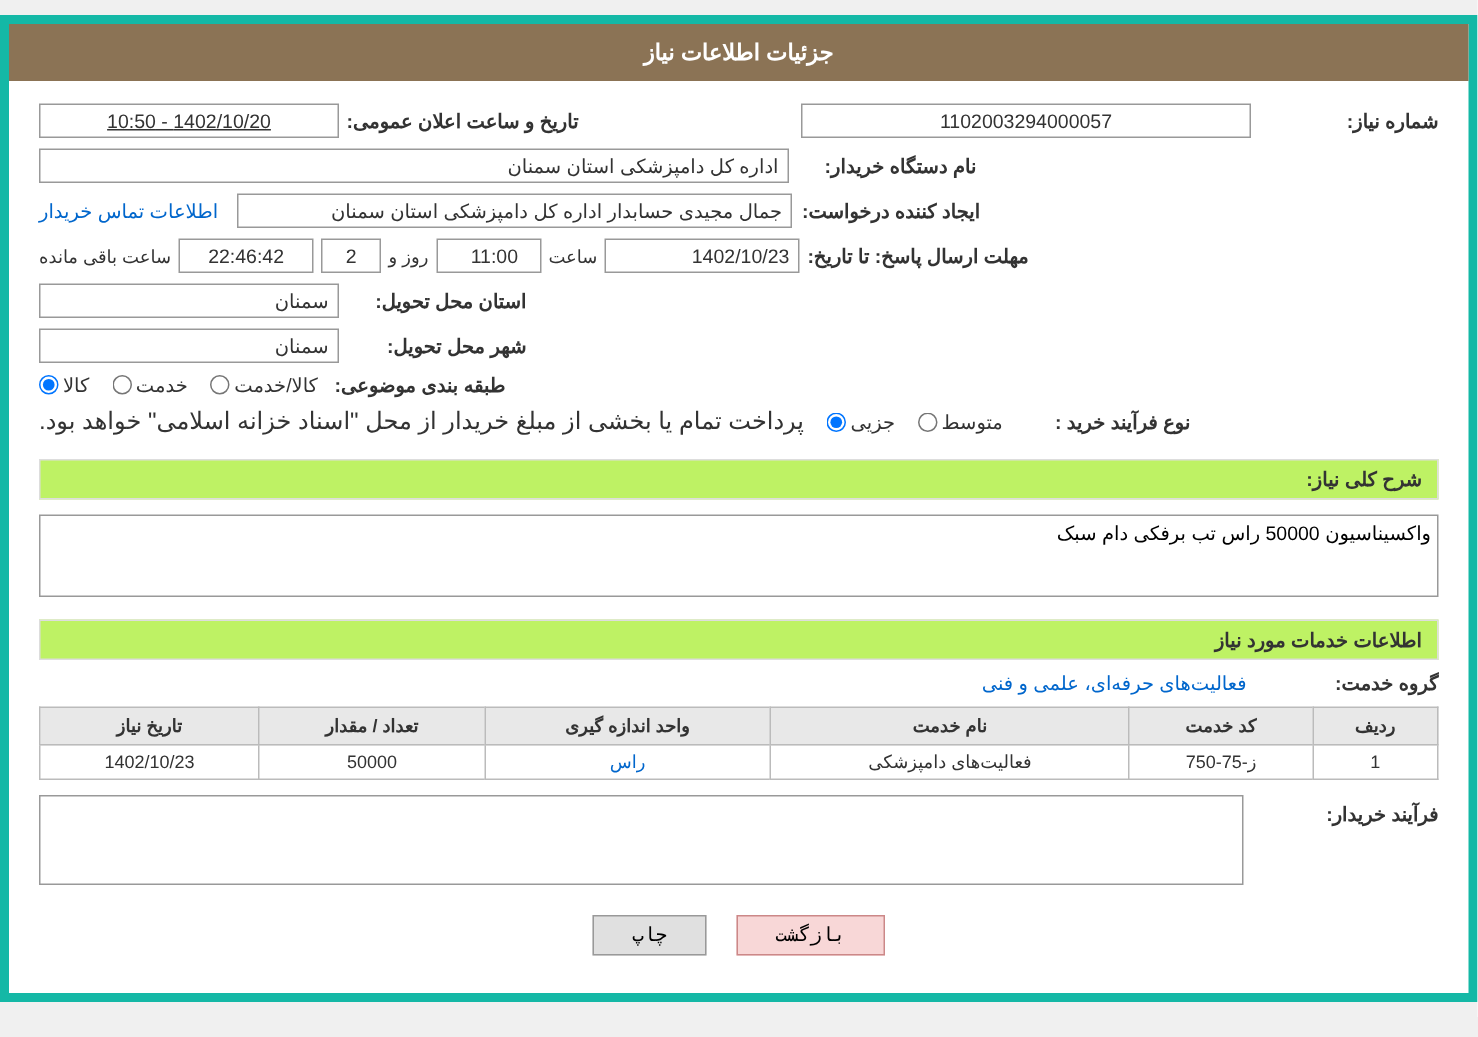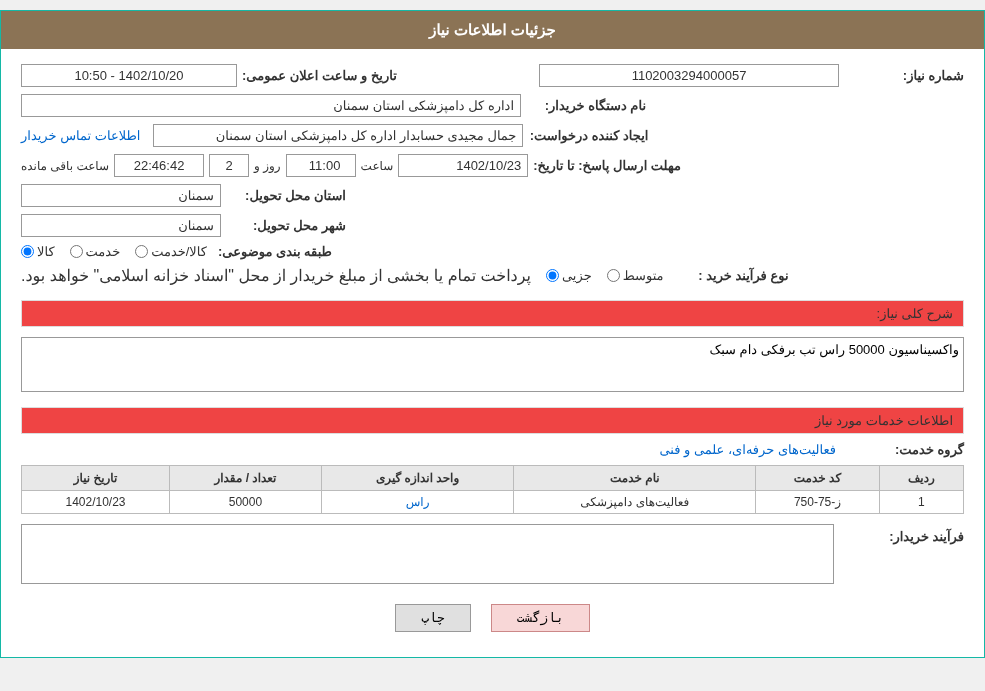--- a/index.html
+++ b/index.html
@@ -7,38 +7,38 @@
       font-family: Tahoma, Arial, sans-serif;
       background: #f0f0f0;
       direction: rtl;
       font-size: 13px;
       color: #333;
     }
     .page-wrapper {
       max-width: 985px;
       margin: 10px auto;
       background: #fff;
-      border: 1px solid #14b8a6;
+      border: 6px solid #14b8a6;
     }
     .page-header {
       background: #8B7355;
       color: #fff;
       text-align: center;
       padding: 10px;
       font-size: 15px;
       font-weight: bold;
     }
     .content {
       padding: 15px 20px;
     }
     .section-title {
-      background: #ef4444;
+      background: #bef264;
       border: 1px solid #ddd;
       padding: 5px 10px;
-      font-weight: normal;
+      font-weight: bold;
       margin: 15px 0 8px 0;
       text-align: right;
     }
     .form-row {
       display: flex;
       align-items: center;
       margin-bottom: 7px;
       gap: 5px;
       justify-content: flex-end;
     }
@@ -51,21 +51,21 @@
     }
     .form-input {
       border: 1px solid #999;
       background: #fff;
       padding: 3px 6px;
       min-height: 22px;
       direction: rtl;
       text-align: right;
     }
     .input-wide { width: 300px; }
-    .input-medium { width: 216px; }
+    .input-medium { width: 200px; text-decoration: underline; }
     .input-date { width: 130px; }
     .link-blue { color: #0066cc; text-decoration: none; cursor: pointer; }
     .row-label-sm {
       font-size: 12px;
       white-space: nowrap;
     }
     .radio-group {
       display: flex;
       gap: 15px;
       align-items: center;

